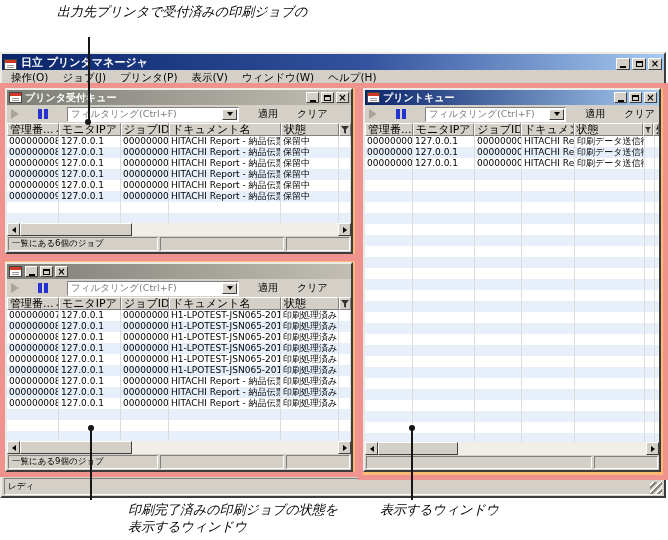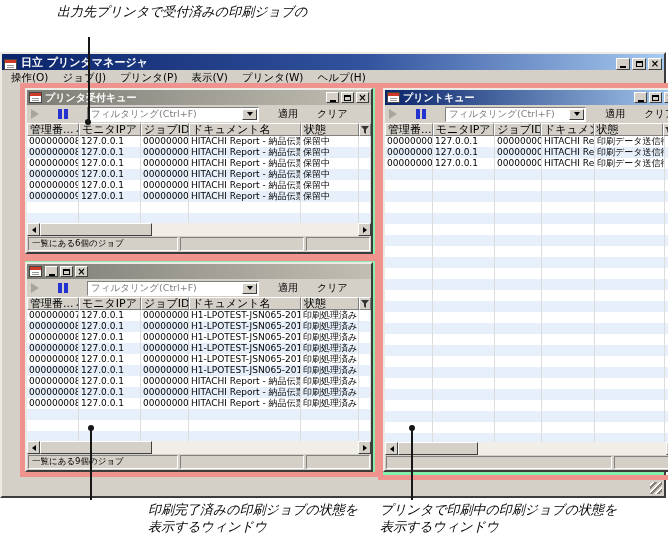--- a/index.html
+++ b/index.html
@@ -19,21 +19,21 @@
     display:flex;align-items:flex-end;gap:4px;padding:0 2px;}
   #mw-title .t{flex:1;color:#fff;font-weight:bold;font-size:11px;white-space:nowrap;overflow:hidden;}
   .tbtns{display:flex;gap:2px;align-items:center;}
   .tbtn{width:14px;height:12px;background:#d4d0c8;border:1px solid;border-color:#fff #404040 #404040 #fff;
     display:flex;align-items:center;justify-content:center;box-sizing:border-box;}
   .g-min{width:6px;height:2px;background:#000;margin-top:6px;}
   .g-max{width:7px;height:6px;border:1px solid #000;border-top-width:2px;box-sizing:border-box;}
   .g-x{font-size:10px;line-height:10px;font-weight:bold;}
   #menubar{flex:0 0 16px;display:flex;align-items:center;padding:0 2px;font-size:10.5px;}
   .mitem{padding:1px 7px;}
-  #mdi{flex:1;position:relative;background:#86efac;margin-left:20px;}
+  #mdi{flex:1;position:relative;background:#fdba74;}
   #mw-status{flex:0 0 17px;display:flex;align-items:stretch;padding:1px 2px;position:relative;background:#d4d0c8;}
   #mw-status .spanel{flex:1;}
   .grip{position:absolute;right:2px;bottom:2px;width:12px;height:12px;
     background:repeating-linear-gradient(135deg,transparent 0 2px,#fff 2px 3px,#86827a 3px 5px);}
 
   
   .appicon{width:13px;height:11px;background:#fff;border:1px solid #444;position:relative;box-sizing:border-box;flex:0 0 auto;}
   .appicon:before{content:"";position:absolute;left:0;top:0;right:0;height:3px;background:#cf3a28;}
   .appicon:after{content:"";position:absolute;left:2px;top:5px;right:2px;height:1px;background:#9a9a9a;box-shadow:0 2px 0 #9a9a9a;}
 
@@ -125,21 +125,21 @@
         <span class="tbtn">
             <span class="g-x">×</span>
           </span>
       </span>
     </div>
     <div id="menubar">
       <span class="mitem">操作(O)</span>
       <span class="mitem">ジョブ(J)</span>
       <span class="mitem">プリンタ(P)</span>
       <span class="mitem">表示(V)</span>
-      <span class="mitem">プリンタ(W)</span>
+      <span class="mitem">ウィンドウ(W)</span>
       <span class="mitem">ヘルプ(H)</span>
     </div>
 
     <div id="mdi">
 
       <div class="cw wl" id="w1">
         <div class="cw-title inactive">
           <span class="appicon"></span>
           <span class="t">プリンタ受付キュー</span>
           <span class="tbtns">
@@ -739,30 +739,30 @@
           <span class="spanel sp3"></span>
         </div>
       </div>
 
       <div class="hl" id="hl1"></div>
       <div class="hl" id="hl2"></div>
       <div class="hl" id="hl3"></div>
     </div>
 
     <div id="mw-status">
+      <span class="spanel">レディ</span>
       <span class="grip"></span>
     </div>
   </div>
 
   <div class="ann-dot" style="left:88px;top:425px;"></div>
   <div class="ann-line" style="left:90px;top:428px;height:72px;"></div>
-  <div class="ann" style="left:148px;top:501px;">
+  <div class="ann" style="left:128px;top:501px;">
     <div>印刷完了済みの印刷ジョブの状態を</div>
     <div>表示するウィンドウ</div>
   </div>
 
   <div class="ann-dot" style="left:409px;top:425px;"></div>
   <div class="ann-line" style="left:411px;top:428px;height:72px;"></div>
   <div class="ann" style="left:380px;top:501px;">
-    <div>プリンタで印刷中の印刷ジョブの状態を</div>
     <div>表示するウィンドウ</div>
   </div>
 </div>
 
 </body></html>

